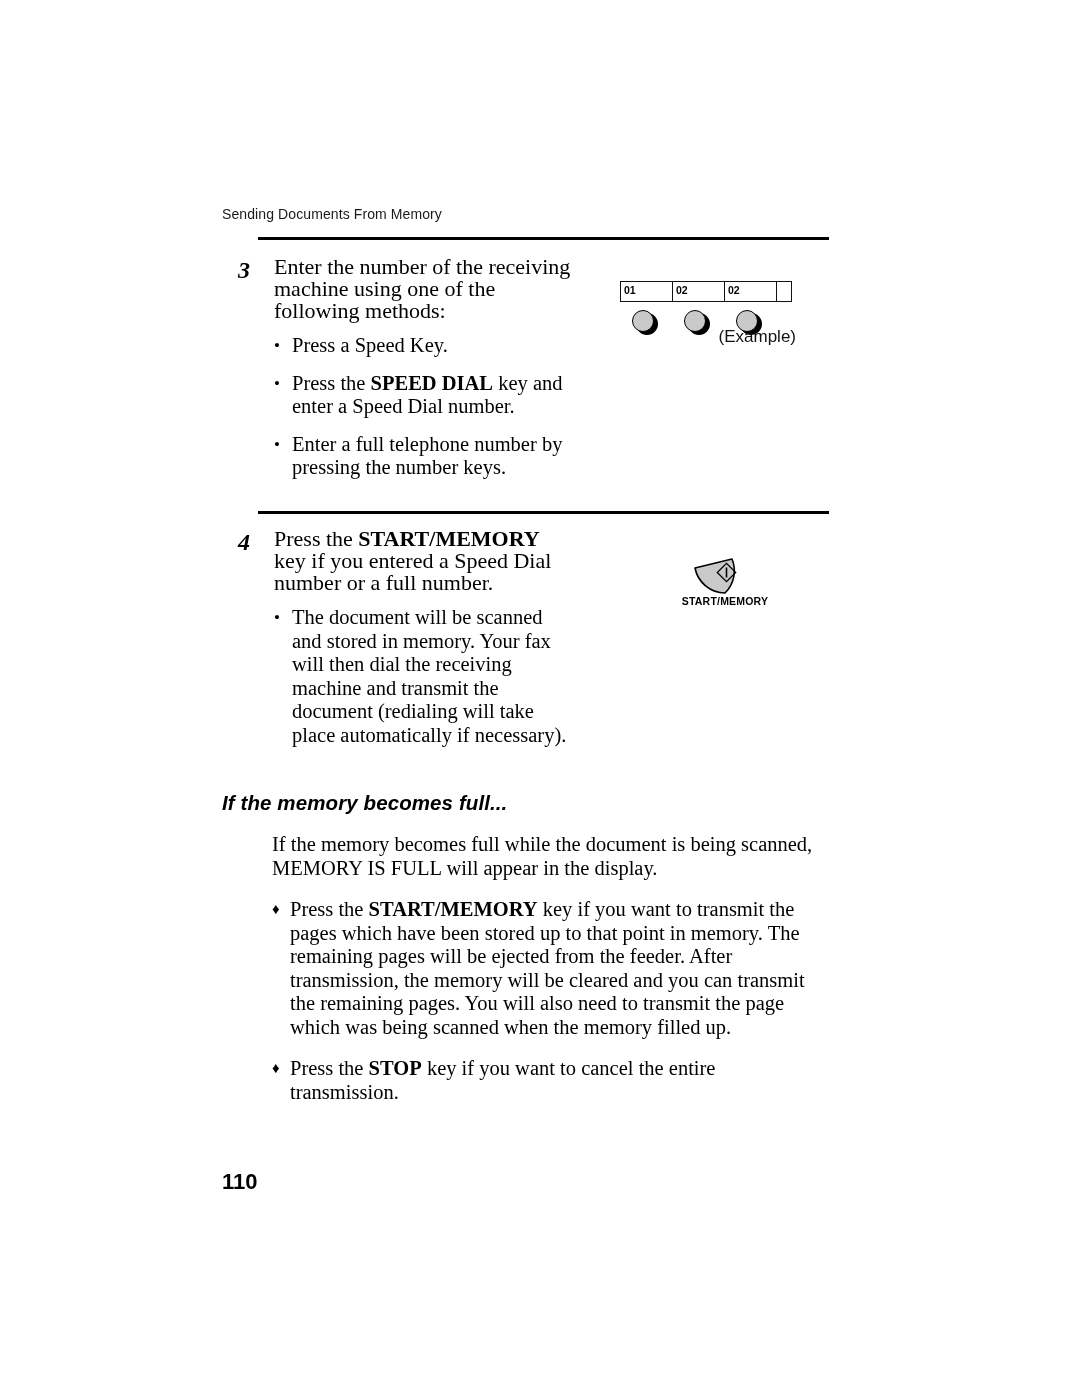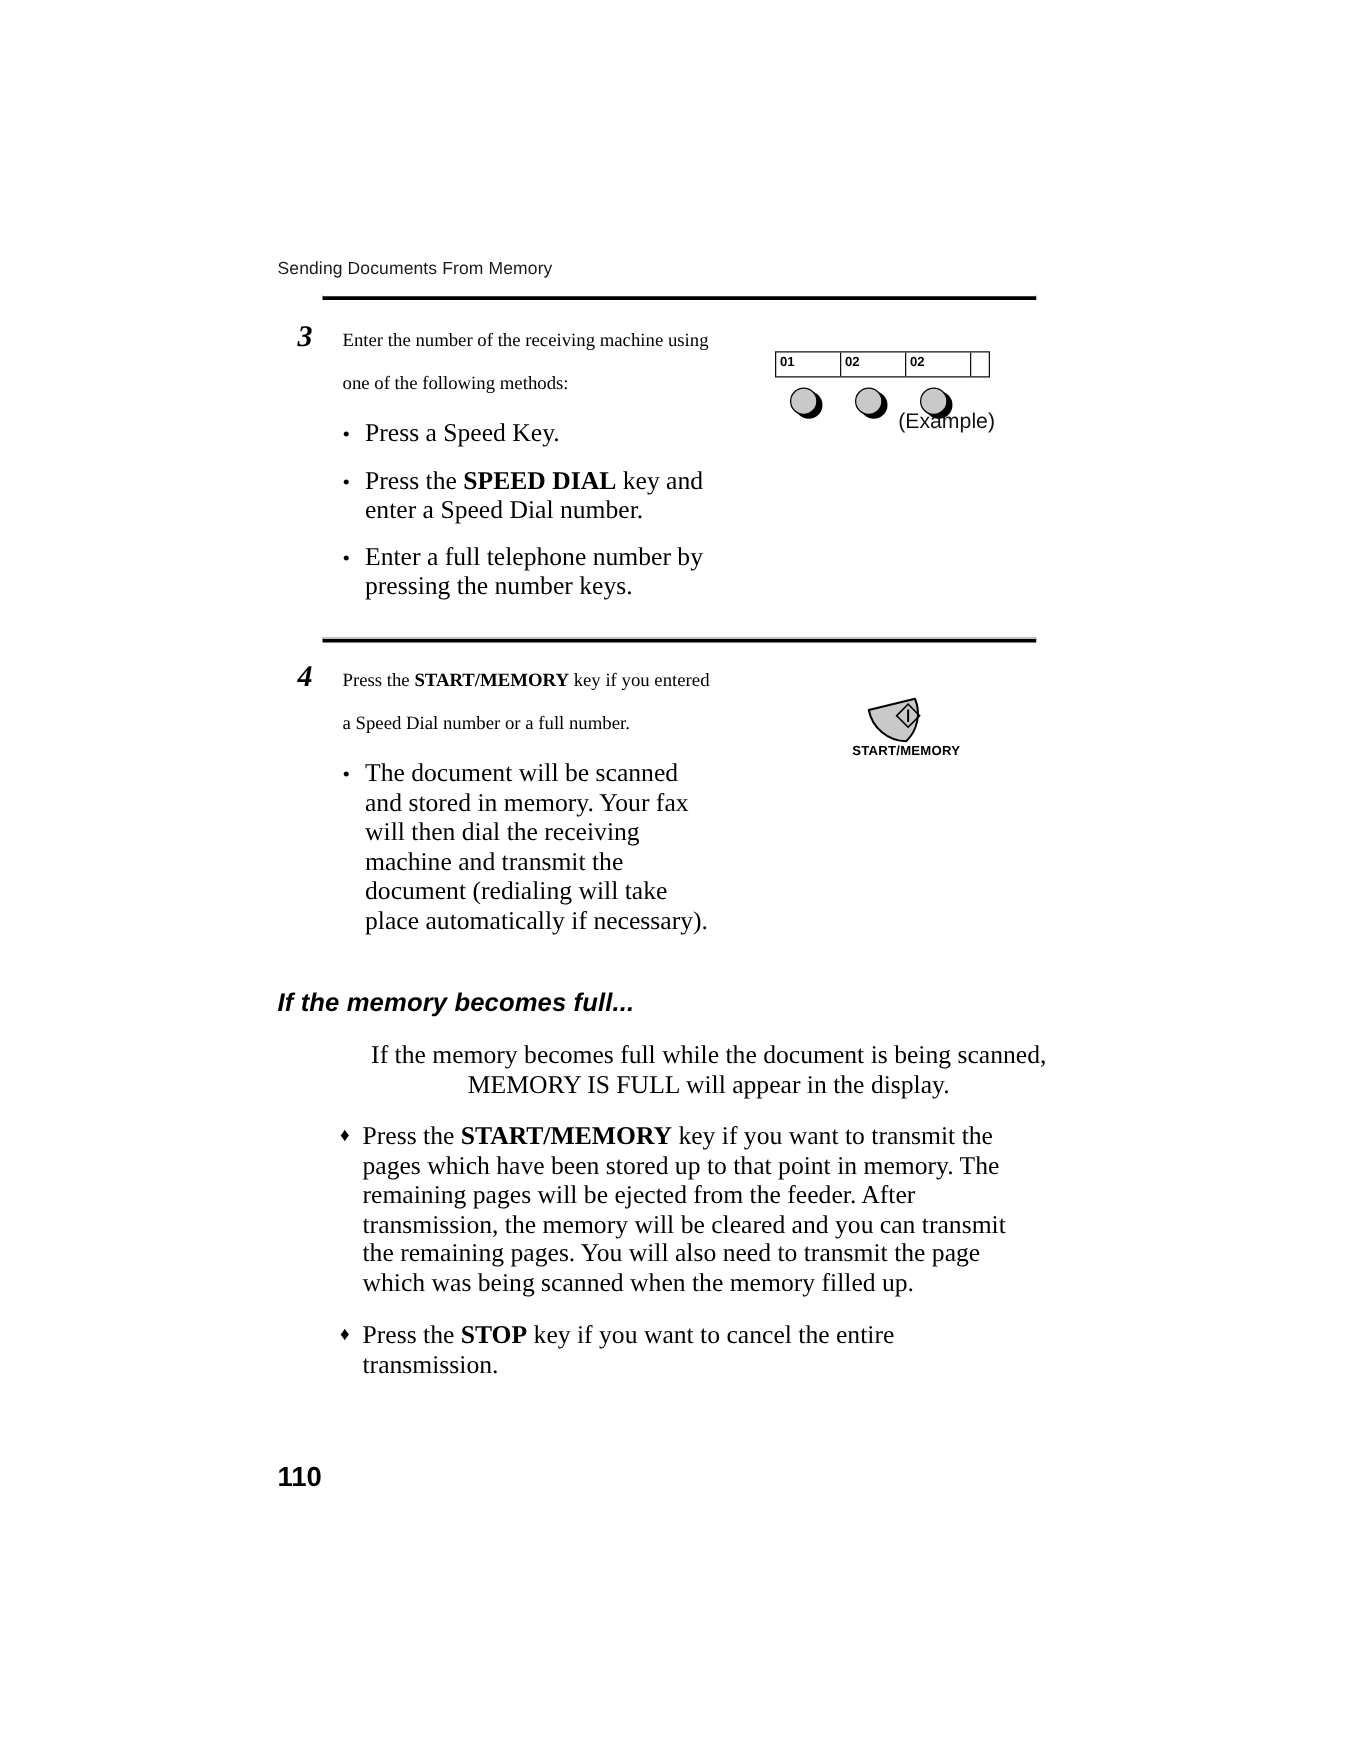--- a/index.html
+++ b/index.html
@@ -63,22 +63,22 @@
     width: 36px;
     font-family: "Liberation Serif", serif;
     font-weight: bold;
     font-style: italic;
     font-size: 24px;
     line-height: 26px;
     padding-top: 1px;
   }
   .step-body {
     flex: 1 1 auto;
-    font-size: 15px;
-    line-height: 34px;
+    font-size: 22px;
+    line-height: 22px;
     max-width: 300px;
   }
   .step-body b { font-weight: bold; }
 
   
   .bullets {
     margin-top: 12px;
     margin-left: 36px;
   }
   .bullet-item {
@@ -218,26 +218,25 @@
     font-weight: bold;
     font-style: italic;
     font-size: 20.5px;
     letter-spacing: 0.1px;
     color: #000000;
   }
 
   
   .intro-para {
     position: absolute;
-    left: 287px;
+    left: 272px;
     top: 833px;
     width: 560px;
     font-size: 20.5px;
     line-height: 23.5px;
-    text-align: center;
   }
 
   
   .diamond-list {
     position: absolute;
     left: 272px;
     top: 898px;
     width: 560px;
   }
   .diamond-item {

